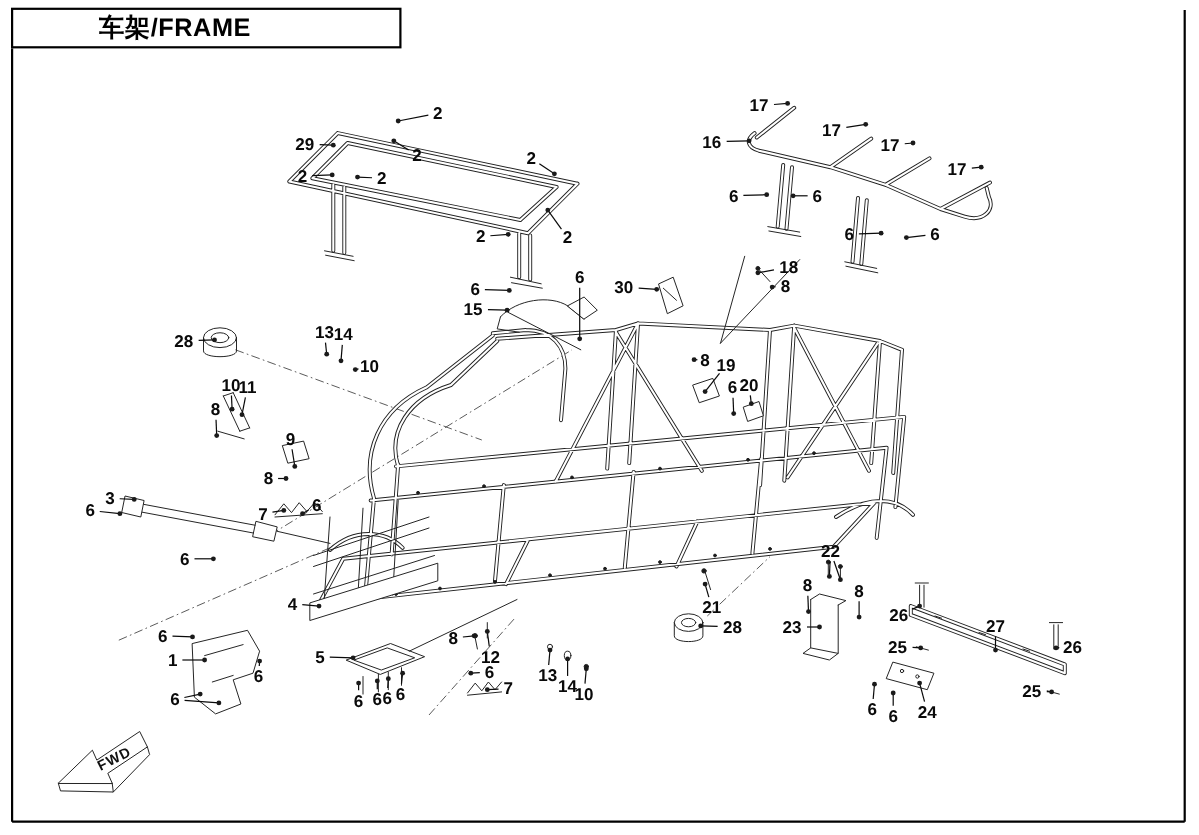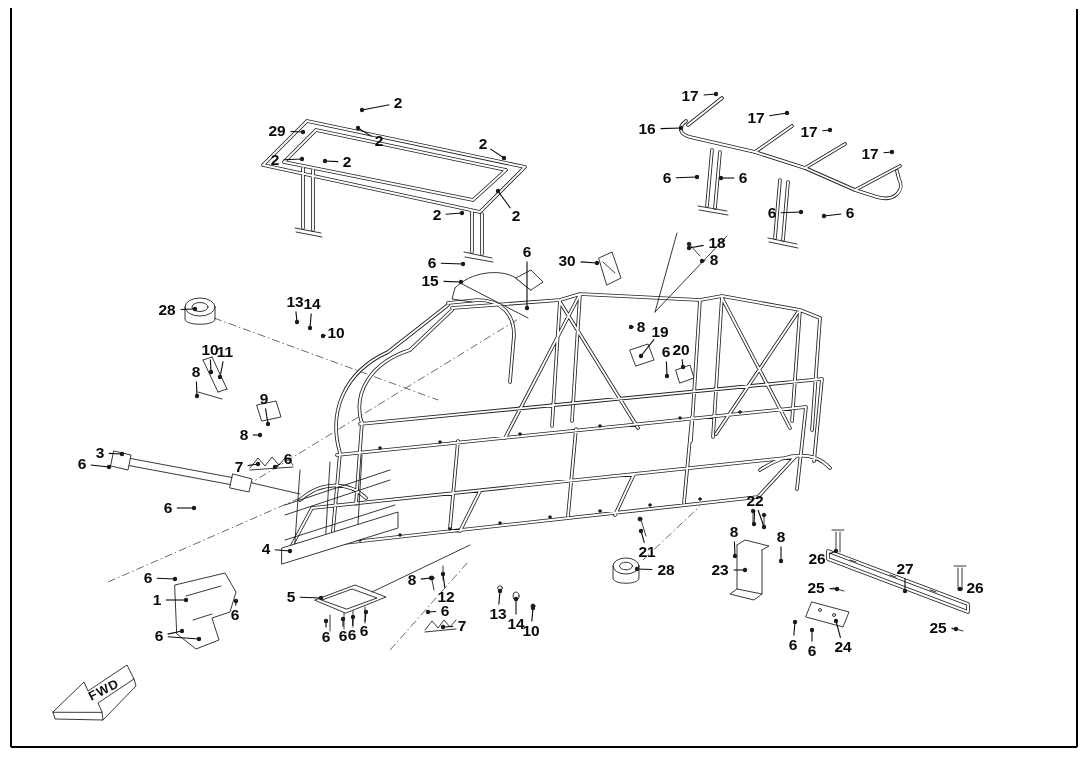--- a/index.html
+++ b/index.html
@@ -554,14 +554,17 @@
           <text class="callout-text" x="793" y="650.3" text-anchor="middle">6</text>
         </g>
         <g>
           <line class="leader" x1="812.0" y1="641.5" x2="812" y2="630"></line>
           <circle cx="812" cy="630" r="2.2" class="bd"></circle>
           <text class="callout-text" x="812" y="656.3" text-anchor="middle">6</text>
         </g>
       </g>
   </svg>
 
+  <div class="title-box">
+    <span>车架/FRAME</span>
+  </div>
 
 </div>
 
 </body></html>

